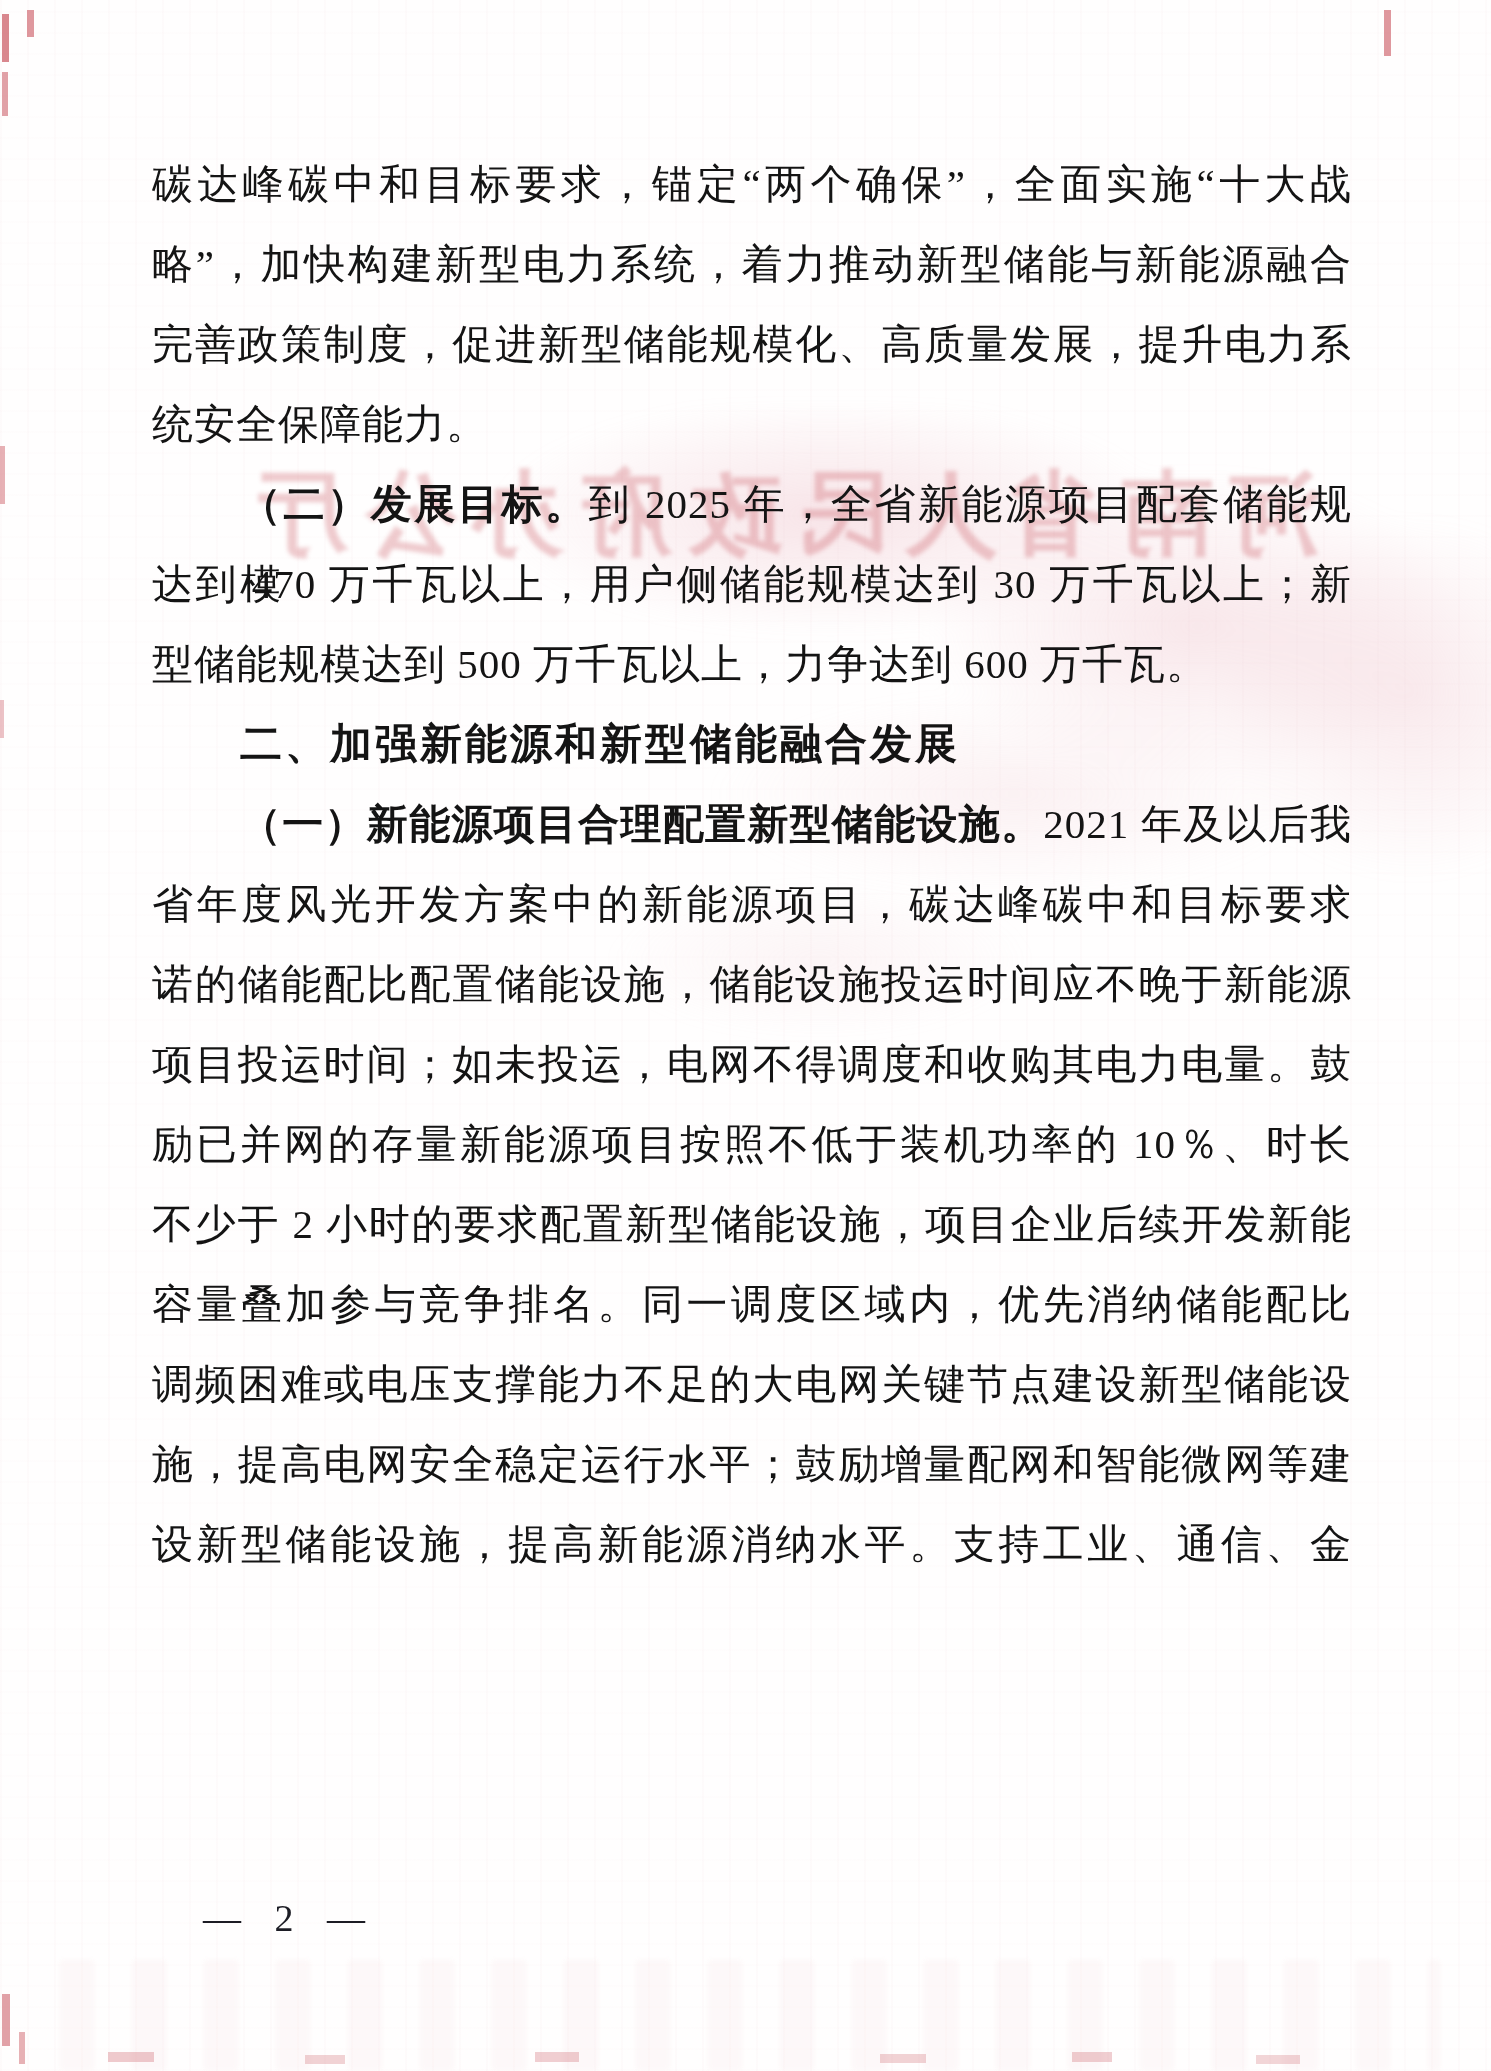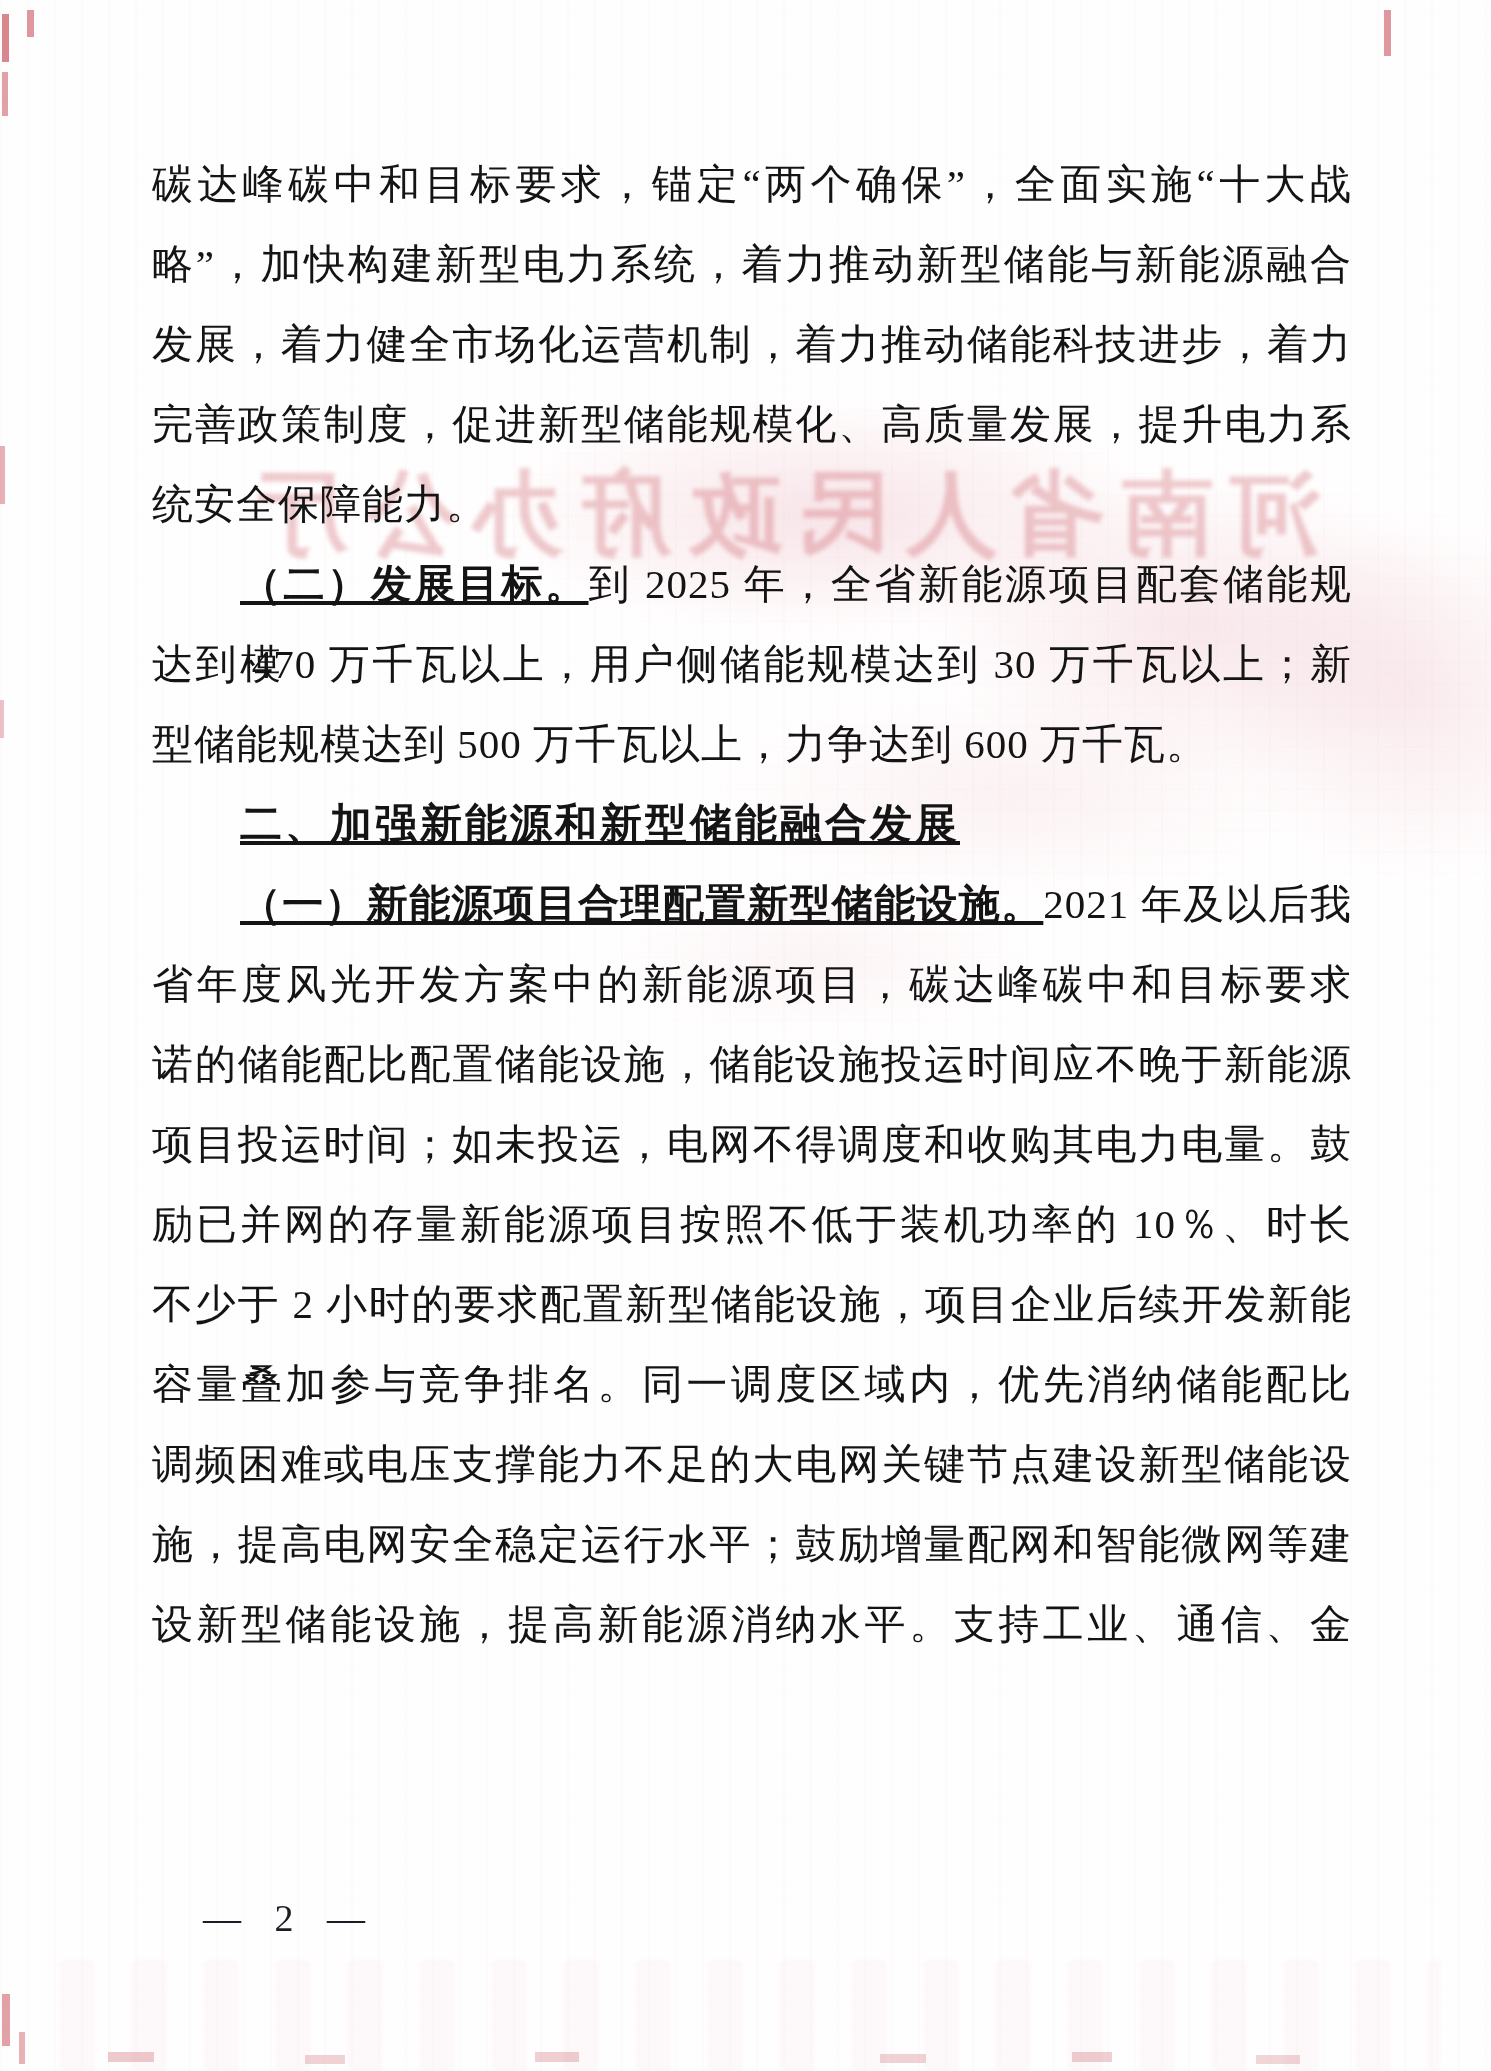--- a/index.html
+++ b/index.html
@@ -88,21 +88,21 @@
     white-space: nowrap;
     text-align: justify;
     text-justify: inter-character;
   }
   .line.full {
     white-space: normal;
     text-align-last: justify;
   }
   .line.ind { padding-left: 88px; }
   .line.full.ind { width: 1112px; }
-  .line .b { font-weight: 700; text-decoration: underline; }
+  .line .b { font-weight: 700; }
   .line.heading {
     font-family: "Liberation Sans", sans-serif;
     font-size: 42px;
     letter-spacing: 3px;
   }
   .page-number {
     position: absolute;
     left: 203px;
     top: 1896px;
     font-size: 38px;
@@ -140,21 +140,20 @@
 
   <div class="wash wash-1"></div>
   <div class="wash wash-2"></div>
   <div class="wash wash-3"></div>
 
   <div class="stamp-watermark">河南省人民政府办公厅</div>
 
   <div class="text-block">
       <div class="line full"><span>碳达峰碳中和目标要求，锚定“两个确保”，全面实施“十大战</span></div>
       <div class="line full"><span>略”，加快构建新型电力系统，着力推动新型储能与新能源融合</span></div>
-      <div class="line full"><span>发展，着力健全市场化运营机制，着力推动储能科技进步，着力</span></div>
       <div class="line full"><span>完善政策制度，促进新型储能规模化、高质量发展，提升电力系</span></div>
       <div class="line"><span>统安全保障能力。</span></div>
       <div class="line full ind"><span class="b">（二）发展目标。</span><span>到 2025 年，全省新能源项目配套储能规模</span></div>
       <div class="line full"><span>达到 470 万千瓦以上，用户侧储能规模达到 30 万千瓦以上；新</span></div>
       <div class="line"><span>型储能规模达到 500 万千瓦以上，力争达到 600 万千瓦。</span></div>
       <div class="line ind heading"><span class="b">二、加强新能源和新型储能融合发展</span></div>
       <div class="line full ind"><span class="b">（一）新能源项目合理配置新型储能设施。</span><span>2021 年及以后我</span></div>
       <div class="line full"><span>省年度风光开发方案中的新能源项目，碳达峰碳中和目标要求</span></div>
       <div class="line full"><span>诺的储能配比配置储能设施，储能设施投运时间应不晚于新能源</span></div>
       <div class="line full"><span>项目投运时间；如未投运，电网不得调度和收购其电力电量。鼓</span></div>

